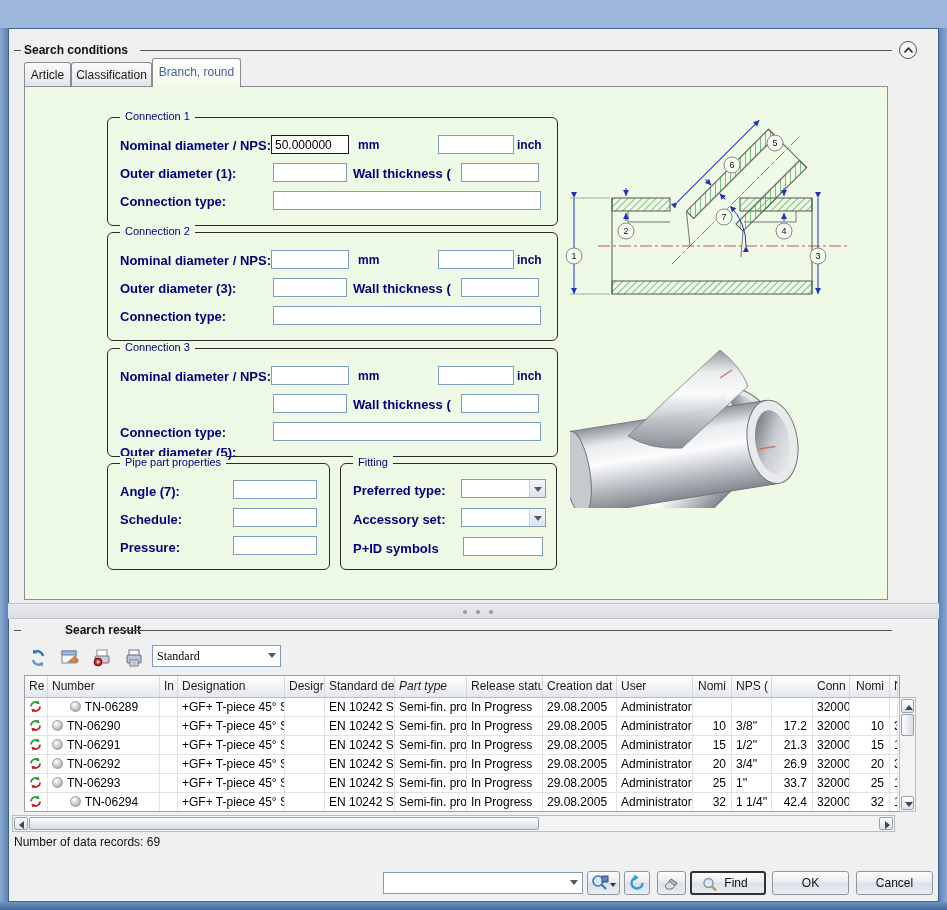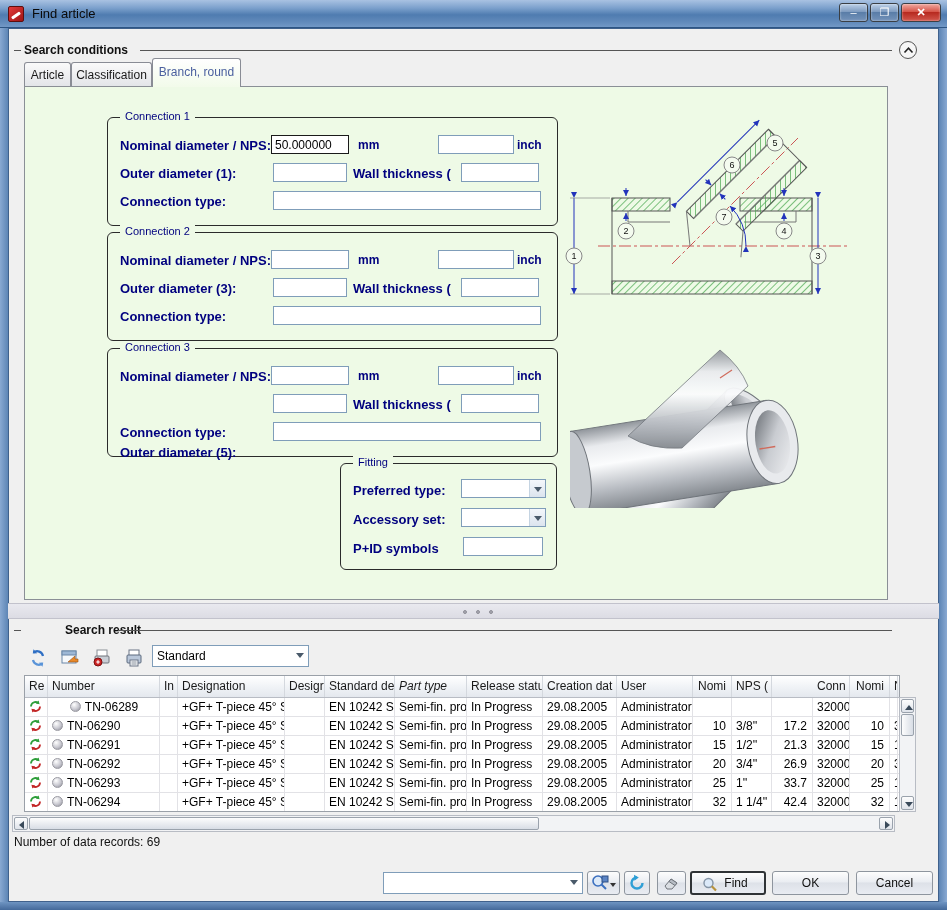--- a/index.html
+++ b/index.html
@@ -81,27 +81,20 @@
   .btn.default { border:2px solid #2f3336; font-weight:normal; }
   .btn .blabel { position:relative; top:4px; }
   .btn.default .blabel { top:3px; }
   .smallbtn { position:absolute; top:871px; height:24px; background:linear-gradient(180deg,#fdfdfd,#eaedf2 45%,#dde1e8 50%,#e9ecf2); border:1px solid #8e959e; border-radius:3px; }
 </style>
 </head>
 <body>
 
 <div class="window">
 
-  <div class="titlebar">
-    <div class="app-icon"></div>
-    <div class="title-text">Find article</div>
-    <div class="winbtn" style="left:839px;width:29px;">–</div>
-    <div class="winbtn" style="left:870px;width:29px;">❐</div>
-    <div class="winbtn close" style="left:901px;width:40px;">✕</div>
-  </div>
   <div class="frame-left"></div>
   <div class="frame-right"></div>
   <div class="frame-bottom"></div>
   <div class="client"></div>
 
   <div class="group-dash" style="left:14px;top:50px;width:7px;"></div>
   <div class="group-title" style="left:24px;top:43px;">Search conditions</div>
   <div class="group-dash" style="left:140px;top:50px;width:752px;"></div>
   <div class="collapse-btn" style="left:899px;top:41px;">
     <svg width="11" height="9" viewBox="0 0 11 9">
@@ -152,20 +145,29 @@
     <input class="tinput" style="left: 330px; top: 17px; width: 76px;" value="">
     <div class="unit" style="left:409px;top:20px;">inch</div>
     <div class="flabel" style="left:12px;top:48px;margin-top:48px;">Outer diameter (5):</div>
     <input class="tinput" style="left: 165px; top: 45px; width: 74px;" value="">
     <div class="flabel" style="left:245px;top:48px;">Wall thickness (</div>
     <input class="tinput" style="left: 353px; top: 45px; width: 78px;" value="">
     <div class="flabel" style="left:12px;top:76px;">Connection type:</div>
     <input class="tinput" style="left: 165px; top: 73px; width: 268px;" value="">
   </div>
 
+  <div class="fset" style="left:107px;top:463px;width:223px;height:107px;z-index:4;">
+    <div class="fset-legend">Pipe part properties</div>
+    <div class="flabel" style="left:12px;top:20px;">Angle (7):</div>
+    <input class="tinput" style="left: 125px; top: 16px; width: 84px;" value="">
+    <div class="flabel" style="left:12px;top:48px;">Schedule:</div>
+    <input class="tinput" style="left: 125px; top: 44px; width: 84px;" value="">
+    <div class="flabel" style="left:12px;top:76px;">Pressure:</div>
+    <input class="tinput" style="left: 125px; top: 72px; width: 84px;" value="">
+  </div>
 
   <div class="fset" style="left:340px;top:463px;width:217px;height:107px;z-index:4;">
     <div class="fset-legend">Fitting</div>
     <div class="flabel" style="left:12px;top:19px;">Preferred type:</div>
     <div class="combo" style="left:120px;top:15px;width:85px;height:19px;">
       <span class="val"></span>
       <span class="arrowbox"></span>
     </div>
     <div class="flabel" style="left:12px;top:48px;">Accessory set:</div>
     <div class="combo" style="left:120px;top:44px;width:85px;height:19px;">
@@ -316,21 +318,21 @@
   </div>
   <div class="toolbtn" style="left:120px;">
     <svg width="20" height="20" viewBox="0 0 20 20">
       <rect x="5" y="2" width="10" height="6" fill="#fff" stroke="#6a7585"></rect>
       <rect x="3" y="7" width="14" height="8" rx="1" fill="#b9c7da" stroke="#5c6a7e"></rect>
       <rect x="6" y="12" width="8" height="6" fill="#f4f6f9" stroke="#6a7585"></rect>
       <line x1="7.5" y1="14" x2="12.5" y2="14" stroke="#8a929c"></line>
       <line x1="7.5" y1="16" x2="12.5" y2="16" stroke="#8a929c"></line>
     </svg>
   </div>
-  <div class="combo" style="left:152px;top:645px;width:157px;height:22px;z-index:2;">
+  <div class="combo" style="left:152px;top:645px;width:129px;height:22px;z-index:2;font-family:Liberation Serif, serif;">
     <span class="val" style="top:3px;">Standard</span>
     <span class="arrowbox" style="border-left:none;background:none;"></span>
   </div>
 
   <div class="table-wrap">
     <div class="thead" id="table-head">
         <div class="th" style="width: 23px;">Re</div>
         <div class="th" style="width: 112px;">Number</div>
         <div class="th" style="width: 18px;">In</div>
         <div class="th" style="width: 107px;">Designation</div>
@@ -463,21 +465,21 @@
           <div class="td right" style="width: 40px;">25</div>
           <div class="td" style="width: 8px;">1''</div>
         </div>
         <div class="tr">
           <div class="td" style="width: 23px;"><svg width="13" height="13" viewBox="0 0 13 13">
               <path d="M2 6.5 A4.5 4.5 0 0 1 9.3 3" fill="none" stroke="#2e9e3a" stroke-width="1.8"></path>
               <path d="M9.6 0.4 L10.6 4.2 L6.8 3.6 z" fill="#2e9e3a"></path>
               <path d="M11 6.5 A4.5 4.5 0 0 1 3.7 10" fill="none" stroke="#c22727" stroke-width="1.8"></path>
               <path d="M3.4 12.6 L2.4 8.8 L6.2 9.4 z" fill="#c22727"></path>
             </svg></div>
-          <div class="td" style="width: 112px;"><span class="sphere"></span><span>TN-06294</span></div>
+          <div class="td" style="width: 112px; text-align: center;"><span class="sphere"></span><span>TN-06294</span></div>
           <div class="td" style="width: 18px;"></div>
           <div class="td" style="width: 107px;">+GF+ T-piece 45° S</div>
           <div class="td" style="width: 40px;"></div>
           <div class="td" style="width: 70px;">EN 10242 S16</div>
           <div class="td" style="width: 72px;">Semi-fin. prod</div>
           <div class="td" style="width: 76px;">In Progress</div>
           <div class="td" style="width: 74px;">29.08.2005</div>
           <div class="td" style="width: 76px;">Administrator</div>
           <div class="td right" style="width: 39px;">32</div>
           <div class="td" style="width: 40px;">1 1/4''</div>

